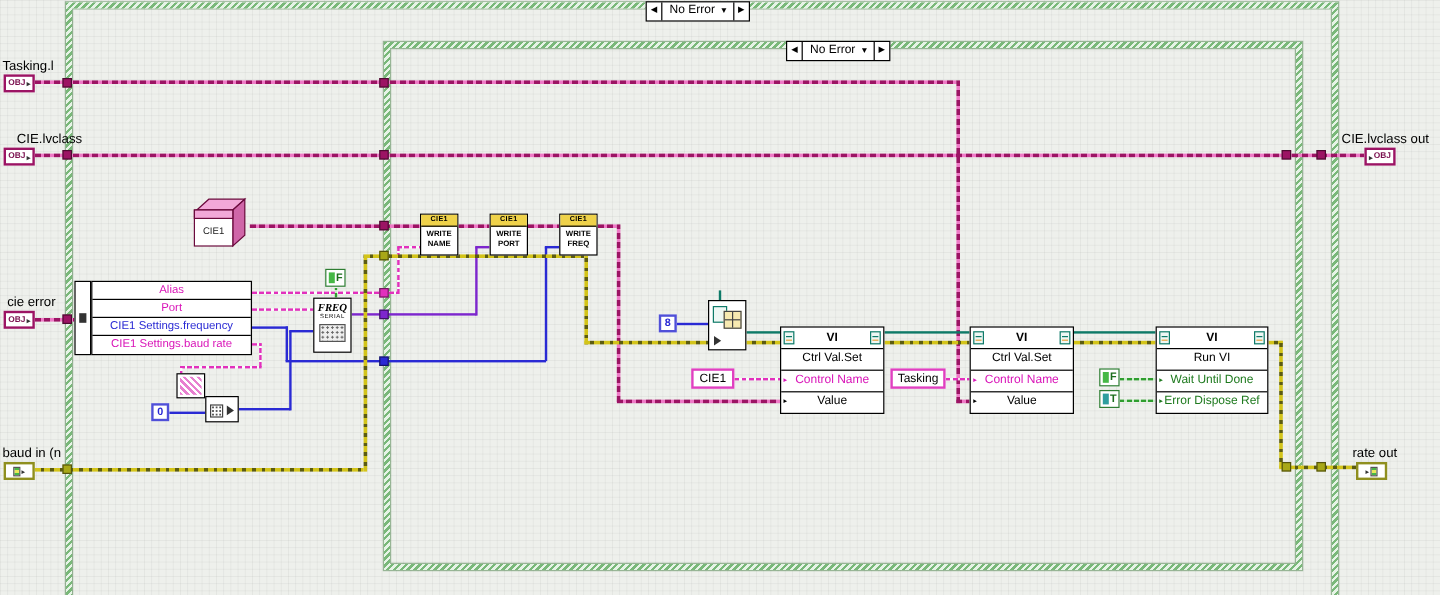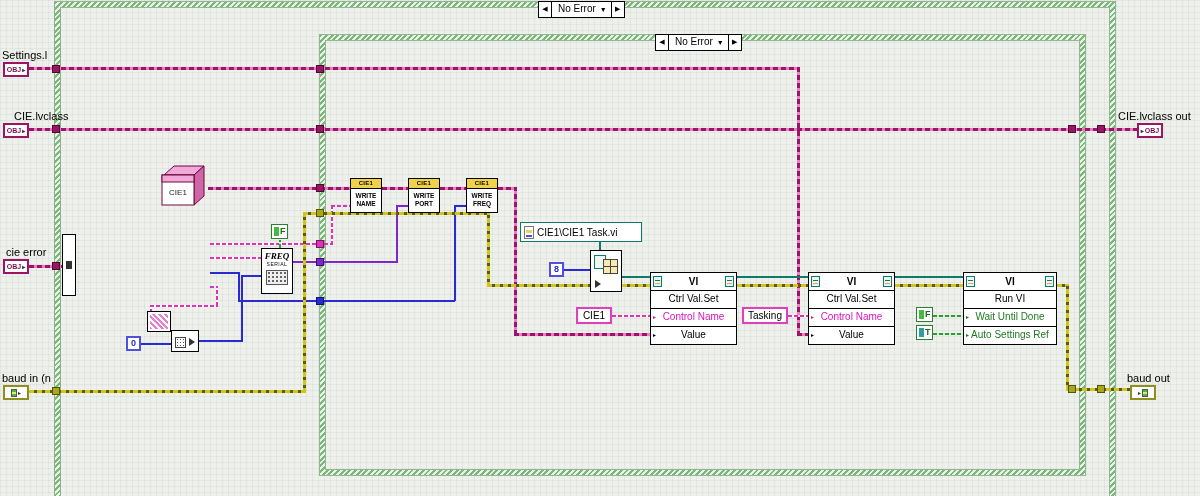--- a/index.html
+++ b/index.html
@@ -189,21 +189,21 @@
   <div class="tunnel" style="left:316px;top:184px;background:#9c1464"></div>
   <div class="tunnel" style="left:52px;top:262px;background:#9c1464"></div>
   <div class="tunnel" style="left:316px;top:240px;background:#e230bd"></div>
   <div class="tunnel" style="left:316px;top:258px;background:#7d26cd"></div>
   <div class="tunnel" style="left:316px;top:297px;background:#2a2ad4"></div>
   <div class="tunnel" style="left:52px;top:387px;background:#a8a818"></div>
   <div class="tunnel" style="left:316px;top:209px;background:#a8a818"></div>
   <div class="tunnel" style="left:1068px;top:385px;background:#a8a818"></div>
   <div class="tunnel" style="left:1097px;top:385px;background:#a8a818"></div>
 
-  <div class="elabel" style="left:2px;top:49px">Settings.l</div>
+  <div class="elabel" style="left:2px;top:49px">Tasking.l</div>
   <div class="term cls" style="left:3px;top:62px">
     <span>OBJ</span>
     <span class="tarrow">▸</span>
   </div>
 
   <div class="elabel" style="left:14px;top:110px">CIE.lvclass</div>
   <div class="term cls" style="left:3px;top:123px">
     <span>OBJ</span>
     <span class="tarrow">▸</span>
   </div>
@@ -219,39 +219,45 @@
     <span class="errglyph"></span>
     <span class="tarrow">▸</span>
   </div>
 
   <div class="elabel" style="left:1118px;top:110px">CIE.lvclass out</div>
   <div class="term cls" style="left:1137px;top:123px">
     <span class="tarrow">▸</span>
     <span>OBJ</span>
   </div>
 
-  <div class="elabel" style="left:1127px;top:372px">baud out</div>
+  <div class="elabel" style="left:1127px;top:372px">rate out</div>
   <div class="term err" style="left:1130px;top:385px">
     <span class="tarrow">▸</span>
     <span class="errglyph"></span>
   </div>
 
   <div style="position:absolute;left:158px;top:163px;width:50px;height:46px;z-index:3">
     <svg width="50" height="46">
       <polygon points="6,12 16,3 46,3 36,12" fill="#f2a8d8" stroke="#6b0a3d"></polygon>
       <polygon points="36,12 46,3 46,33 36,42" fill="#cf66a8" stroke="#6b0a3d"></polygon>
       <rect x="4" y="12" width="32" height="30" fill="#ffffff" stroke="#6b0a3d"></rect>
       <rect x="4" y="12" width="32" height="7" fill="#f2a8d8" stroke="#6b0a3d"></rect>
       <text x="20" y="32" font-size="8" text-anchor="middle" fill="#222" font-family="Liberation Sans, sans-serif">CIE1</text>
     </svg>
   </div>
 
   <div class="node" style="left:62px;top:234px;width:14px;height:62px">
     <span style="position:absolute;left:3px;top:26px;width:6px;height:8px;background:#333"></span>
   </div>
+  <div class="node" style="left:76px;top:234px;width:134px;height:62px">
+    <div class="unb-row pinktx">Alias</div>
+    <div class="unb-row pinktx">Port</div>
+    <div class="unb-row bluetx">CIE1 Settings.frequency</div>
+    <div class="unb-row pinktx">CIE1 Settings.baud rate</div>
+  </div>
 
   <div class="node" style="left:147px;top:311px;width:24px;height:21px">
     <span style="position:absolute;inset:2px;background:repeating-linear-gradient(45deg,#e87fd0 0 2px,#fff 2px 4px)"></span>
   </div>
   <div class="node" style="left:171px;top:330px;width:28px;height:22px">
     <span style="position:absolute;left:3px;top:6px;width:9px;height:9px;border:1px solid #444;background-image:radial-gradient(#555 35%,transparent 36%);background-size:3px 3px"></span>
     <span style="position:absolute;right:3px;top:7px;width:0;height:0;border-left:6px solid #333;border-top:4px solid transparent;border-bottom:4px solid transparent"></span>
   </div>
   <div class="numc" style="left:126px;top:336px;width:15px;height:15px">0</div>
 
@@ -274,24 +280,20 @@
     <div class="wn-banner">CIE1</div>
     <div class="wn-l first">WRITE</div>
     <div class="wn-l">PORT</div>
   </div>
   <div class="node" style="left:466px;top:178px;width:32px;height:35px">
     <div class="wn-banner">CIE1</div>
     <div class="wn-l first">WRITE</div>
     <div class="wn-l">FREQ</div>
   </div>
 
-  <div class="pathc">
-    <span class="vifile"></span>
-    <span>CIE1\CIE1 Task.vi</span>
-  </div>
   <div class="numc" style="left:549px;top:262px;width:15px;height:15px">8</div>
   <div class="node" style="left:590px;top:250px;width:32px;height:42px">
     <span style="position:absolute;left:3px;top:4px;width:10px;height:12px;border:1px solid #0e7a68;background:#eef7f4"></span>
     <span style="position:absolute;right:3px;top:8px;width:13px;height:13px;border:1px solid #444;background-color:#f7e9b0;background-image:linear-gradient(#444,#444),linear-gradient(#444,#444);background-size:1px 100%,100% 1px;background-position:50% 0,0 50%;background-repeat:no-repeat"></span>
     <span style="position:absolute;left:4px;bottom:3px;width:0;height:0;border-left:6px solid #333;border-top:4px solid transparent;border-bottom:4px solid transparent"></span>
   </div>
 
   <div class="node" style="left:650px;top:272px;width:87px;height:73px">
     <div class="inv-h">
       <span class="rglyph"></span>
@@ -334,21 +336,21 @@
       <span class="hlbl">VI</span>
       <span class="rglyph"></span>
     </div>
     <div class="inv-row">Run VI</div>
     <div class="inv-row greentx">
       <span class="bullet">▸</span>
       <span>Wait Until Done</span>
     </div>
     <div class="inv-row last greentx">
       <span class="bullet">▸</span>
-      <span>Auto Settings Ref</span>
+      <span>Error Dispose Ref</span>
     </div>
   </div>
   <div class="boolc" style="left:916px;top:307px">
     <span class="blk"></span>
     <span class="bl">F</span>
   </div>
   <div class="boolc" style="left:916px;top:325px">
     <span class="blk" style="background:#2e9e9e"></span>
     <span class="bl">T</span>
   </div>

